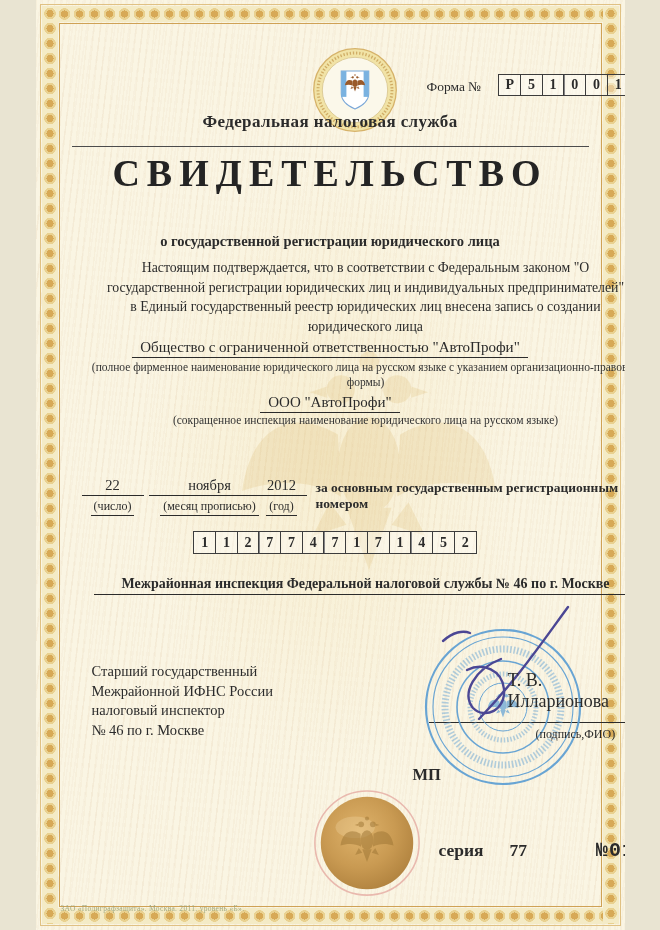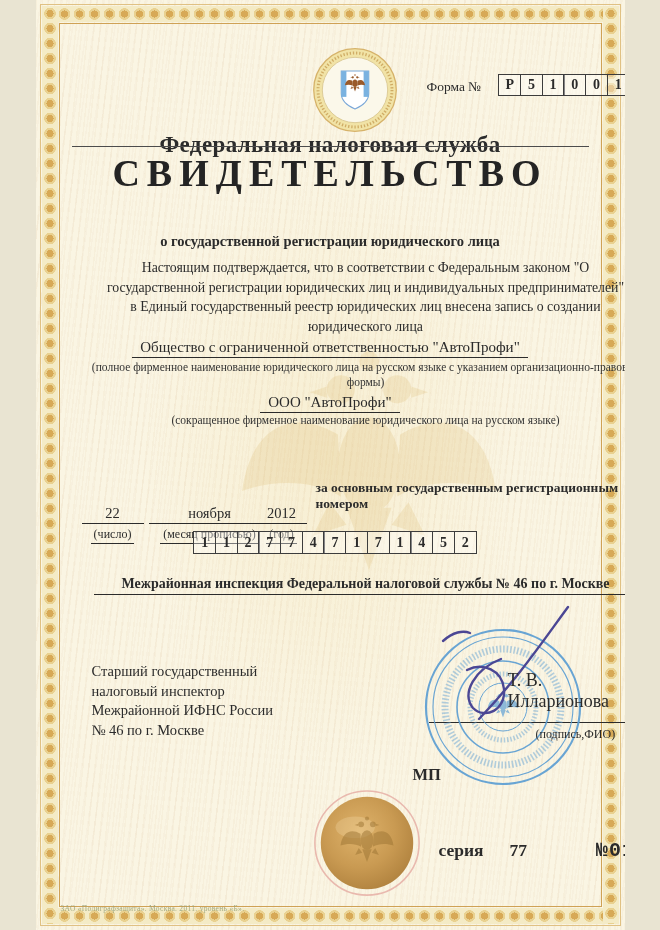--- a/index.html
+++ b/index.html
@@ -29,38 +29,38 @@
   .ctr{left:0;right:0;text-align:center;}
   .b{font-weight:bold;}
 
   .form-label{left:391px;top:79px;font-size:13.5px;}
   .cells{display:flex;}
   .cell{width:21px;height:20px;border:1.3px solid #3c3c3c;margin-left:-1.3px;
         text-align:center;line-height:20px;font-size:14px;font-weight:bold;
         background:rgba(255,255,255,.38);}
   .form-cells{left:464px;top:74px;}
 
-  .agency{top:132px;font-size:23px;letter-spacing:.4px;}
+  .agency{top:112px;font-size:17px;letter-spacing:.4px;}
   .agency-rule{top:146px;left:36px;right:36px;border-top:1.6px solid #4c4c4c;}
   .doc-title{top:151px;font-size:38px;letter-spacing:7px;color:#242424;}
   .subtitle{top:233px;font-size:14.5px;}
 
   .statement{top:258px;left:42px;width:576px;text-align:center;font-weight:normal;
              font-size:13.8px;line-height:19.5px;}
   .statement span{display:block;}
 
   .uname{display:inline-block;border-bottom:1.3px solid #2b2b2b;padding:0 8px 1px;}
   .full-name{top:339px;font-size:15px;}
   .cap{font-size:11.5px;line-height:15px;color:#333;}
   .full-cap{top:360px;left:40px;width:580px;text-align:center;}
   .short-name{top:394px;font-size:15px;}
   .short-cap{top:413px;left:40px;width:580px;text-align:center;}
 
   .fld{text-align:center;top:477px;}
-  .fld .val{display:block;border-bottom:1.4px solid #2b2b2b;font-size:14.5px;padding-bottom:1px;margin-top:28px;}
+  .fld .val{display:block;border-bottom:1.4px solid #2b2b2b;font-size:14.5px;padding-bottom:1px;}
   .fld .capu{display:inline-block;border-bottom:1.4px solid #2b2b2b;font-size:12px;padding:0 3px 1px;margin-top:1px;}
   .fld-day{left:46px;width:62px;}
   .fld-month{left:113px;width:122px;}
   .fld-year{left:221px;width:50px;}
   .ogrn-label{left:280px;top:480px;width:345px;font-size:13.5px;font-weight:bold;line-height:16px;}
   .ogrn-cells{left:159px;top:531px;}
   .ogrn-cells .cell{width:21px;height:21px;line-height:21px;}
 
   .authority{top:576px;left:58px;width:544px;text-align:center;font-size:14px;font-weight:bold;
              border-bottom:1.4px solid #2b2b2b;padding-bottom:2px;}
@@ -155,21 +155,21 @@
     <span>юридического лица</span>
   </div>
 
   <div class="abs ctr full-name">
     <span class="uname">Общество с ограниченной ответственностью "АвтоПрофи"</span>
   </div>
   <div class="abs cap full-cap">(полное фирменное наименование юридического лица на русском языке с указанием организационно-правовой формы)</div>
   <div class="abs ctr short-name">
     <span class="uname">ООО "АвтоПрофи"</span>
   </div>
-  <div class="abs cap short-cap">(сокращенное фирменное наименование юридического лица  на русском языке)</div>
+  <div class="abs cap short-cap">(сокращенное инспекция наименование юридического лица  на русском языке)</div>
 
   <div class="abs fld fld-day">
     <span class="val">22</span>
     <span class="capu">(число)</span>
   </div>
   <div class="abs fld fld-month">
     <span class="val">ноября</span>
     <span class="capu">(месяц прописью)</span>
   </div>
   <div class="abs fld fld-year">
@@ -191,22 +191,22 @@
     <span class="cell">1</span>
     <span class="cell">4</span>
     <span class="cell">5</span>
     <span class="cell">2</span>
   </div>
 
   <div class="abs authority">Межрайонная инспекция Федеральной налоговой службы № 46 по г. Москве</div>
 
   <div class="abs official">
     <span>Старший государственный</span>
+    <span>Межрайонной ИФНС России</span>
     <span>налоговый инспектор</span>
-    <span>Межрайонной ИФНС России</span>
     <span>№ 46 по г. Москве</span>
   </div>
 
   <div class="abs sig-line"></div>
 
   <svg class="abs stamp" viewBox="0 0 200 200" overflow="visible">
     <g stroke="#5e9fd3" fill="none">
       <circle cx="100" cy="110" r="77" stroke-width="2.2"></circle>
       <circle cx="100" cy="110" r="70" stroke-width="1.1"></circle>
       <circle cx="100" cy="110" r="58" stroke-width="7" stroke-dasharray="1.6 1.9" opacity=".5"></circle>

